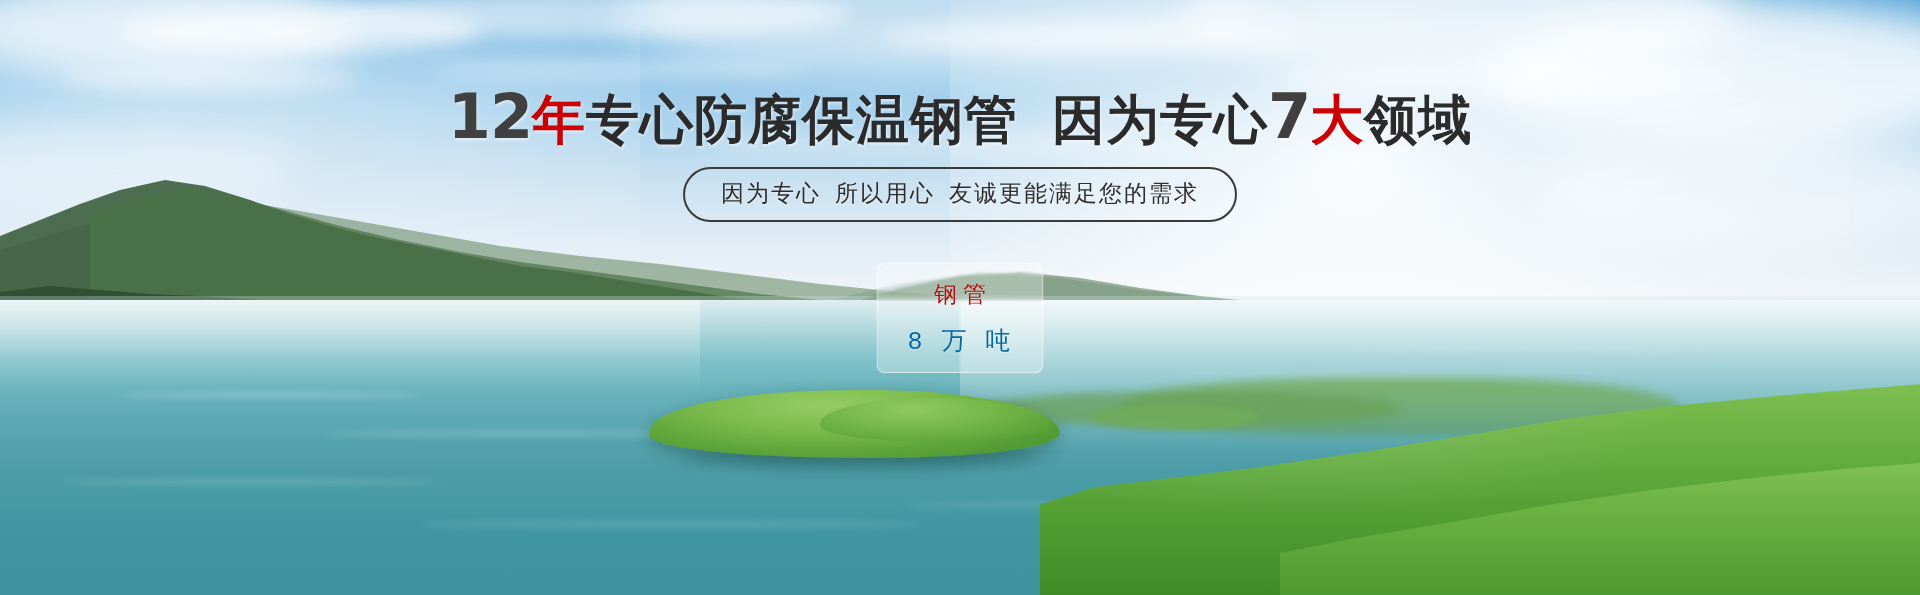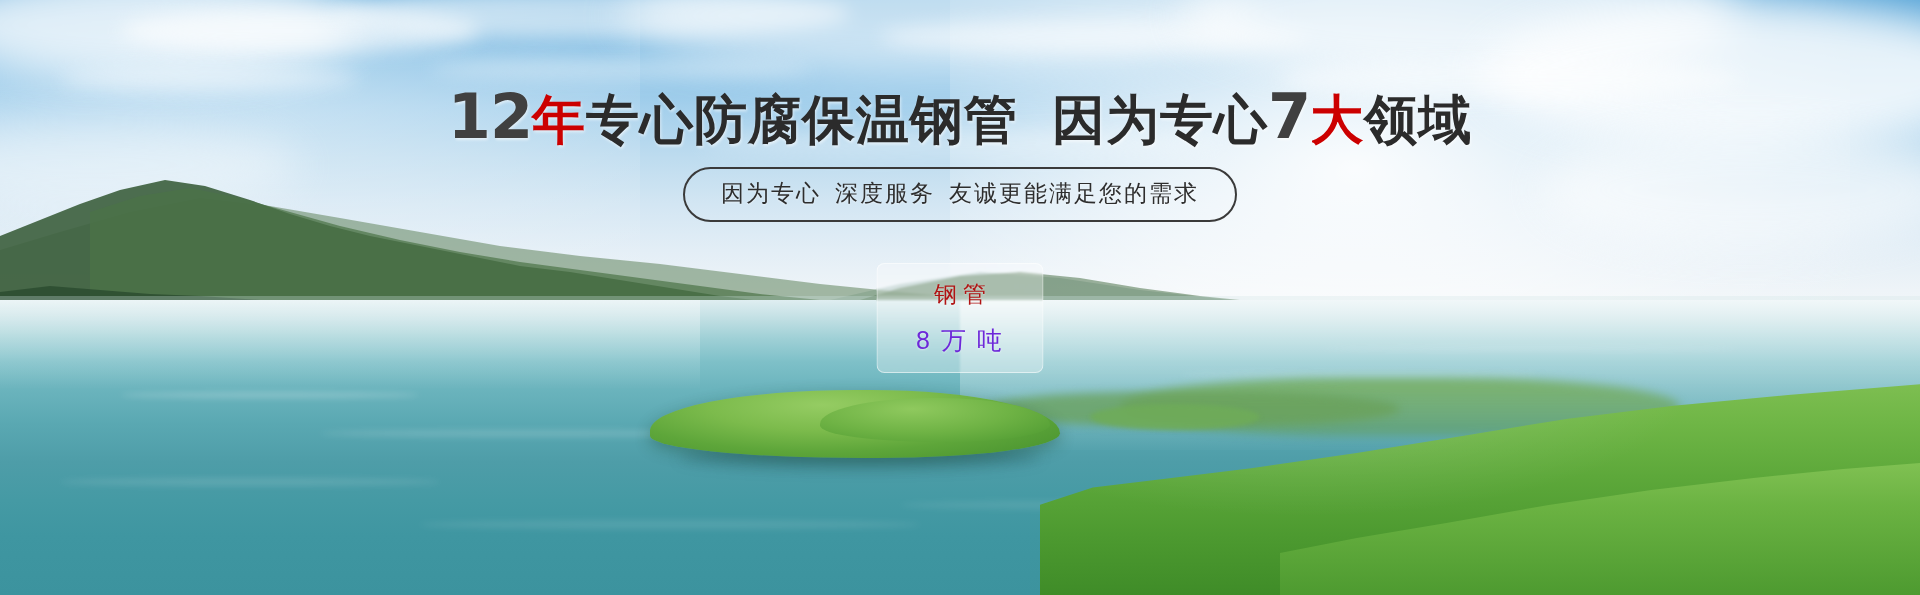--- a/index.html
+++ b/index.html
@@ -195,23 +195,23 @@
     font-size:23px;
     color:#b01414;
     letter-spacing:6px;
     text-indent:6px;
     font-family:"DejaVu Sans","Liberation Sans",sans-serif;
     margin-bottom:14px;
     text-shadow:0 1px 2px rgba(255,255,255,0.45);
   }
   .card-value {
     font-size:25px;
-    color:#6d28d9;
+    color:#0369a1;
     letter-spacing:2px;
-    font-family:Liberation Sans, sans-serif;
+    font-family:Liberation Mono, monospace;
     text-shadow:0 1px 2px rgba(255,255,255,0.45);
   }
   .card-value sup {
     font-size:15px;
     vertical-align:super;
     letter-spacing:0;
   }
 </style>
 </head>
 <body>
@@ -272,21 +272,21 @@
   <div class="island-shadow"></div>
   <div class="island"></div>
   <div class="island-2"></div>
   <div class="island-3"></div>
 
   <div class="headline">
     <span class="num">12</span><span class="red">年</span><span>专心防腐保温钢管</span><span class="gap"></span><span>因为专心</span><span class="num">7</span><span class="red">大</span><span>领域</span>
   </div>
 
   <div class="pill">
-    <span>因为专心</span><span class="sp"></span><span>深度服务</span><span class="sp"></span><span>友诚更能满足您的需求</span>
+    <span>因为专心</span><span class="sp"></span><span>所以用心</span><span class="sp"></span><span>友诚更能满足您的需求</span>
   </div>
 
   <div class="cards">
 
     <div class="card">
       <div class="card-title">钢管</div>
       <div class="card-value">
         <span>8 万 吨</span>
       </div>
     </div>

